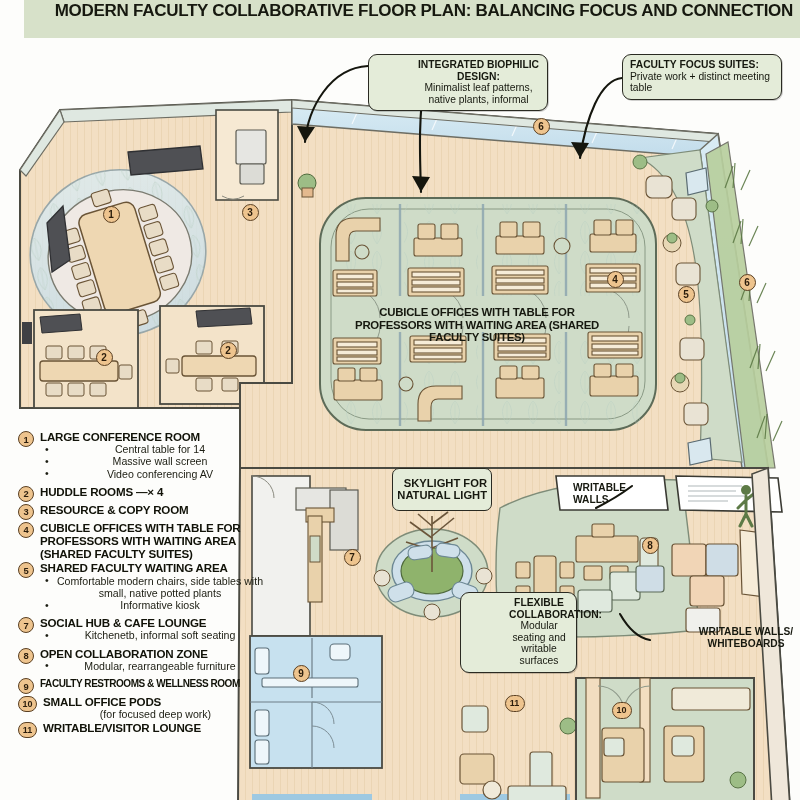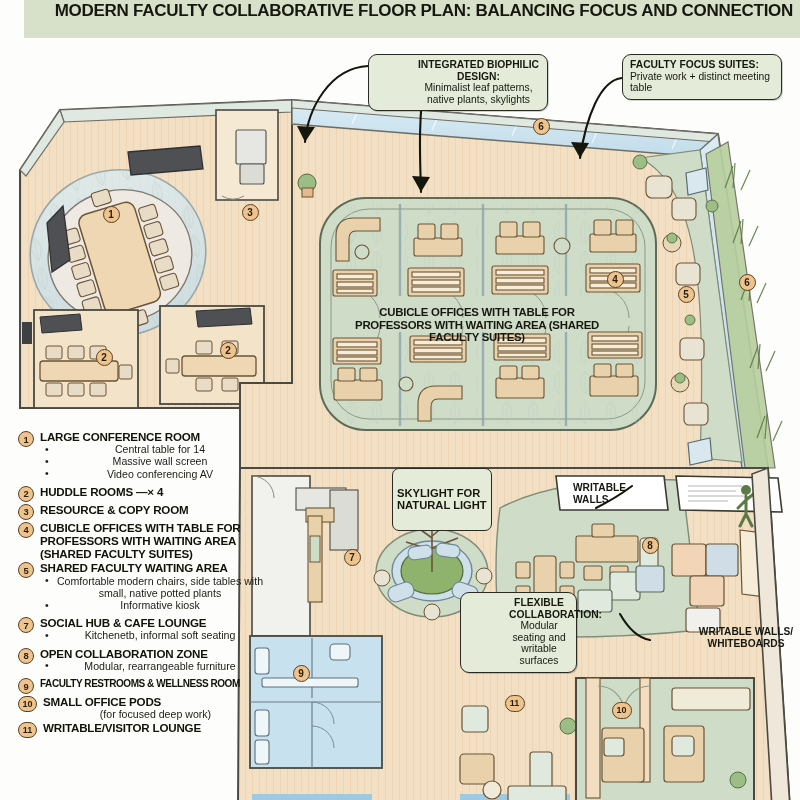--- a/index.html
+++ b/index.html
@@ -23,22 +23,22 @@
   .callout .bd{font-size:10.3px;color:#16180f;line-height:11.6px;}
   .c-center{text-align:center;padding-left:48px;}
   .c-left{text-align:left;}
 
   #co-biophilic{left:368px;top:54px;width:180px;}
   #co-focus{left:622px;top:54px;width:160px;}
   #co-flex{left:460px;top:592px;width:117px;}
 
   
   .plabel{position:absolute;font-weight:bold;color:#16180f;line-height:11.5px;}
-  #lb-skylight{left:392px;top:430px;width:100px;text-align:left;font-size:11.2px;
-    background:#e4ecd9;border:1.6px solid #2a2a22;border-radius:7px;padding:19px 4px;box-sizing:border-box;
+  #lb-skylight{left:392px;top:430px;width:100px;text-align:right;font-size:11.2px;
+    background:#e4ecd9;border:1.6px solid #2a2a22;border-radius:7px;padding:9px 4px;box-sizing:border-box;
     font-weight:bold;}
   #lb-writable1{left:573px;top:444px;width:78px;text-align:left;font-size:10.2px;
     line-height:11.8px;}
   #lb-writable2{left:654px;top:588px;width:104px;text-align:center;font-size:10.2px;
     line-height:11.8px;margin-left:40px;}
   #lb-cubicle{left:341px;top:268px;width:272px;text-align:center;font-size:11.4px;
     line-height:12.6px;letter-spacing:-0.25px;}
 
   
   .badge{position:absolute;width:17px;height:17px;border-radius:50%;background:#eec48e;
@@ -481,21 +481,21 @@
       </div>
 
     <div class="plabel" id="lb-cubicle">CUBICLE OFFICES WITH TABLE FOR PROFESSORS WITH WAITING AREA (SHARED FACULTY SUITES)</div>
     <div class="plabel" id="lb-skylight">SKYLIGHT FOR NATURAL LIGHT</div>
     <div class="plabel" id="lb-writable1">WRITABLE WALLS</div>
     <div class="plabel" id="lb-writable2">WRITABLE WALLS/ WHITEBOARDS</div>
   </div>
 
   <div class="callout c-center" id="co-biophilic">
     <div class="hd">INTEGRATED BIOPHILIC DESIGN:</div>
-    <div class="bd">Minimalist leaf patterns, native plants, skylights</div>
+    <div class="bd">Minimalist leaf patterns, native plants, informal</div>
   </div>
   <div class="callout c-left" id="co-focus">
     <div class="hd">FACULTY FOCUS SUITES:</div>
     <div class="bd">Private work + distinct meeting table</div>
   </div>
   <div class="callout c-center" id="co-flex">
     <div class="hd">FLEXIBLE COLLABORATION:</div>
     <div class="bd">Modular seating and writable surfaces</div>
   </div>
 

